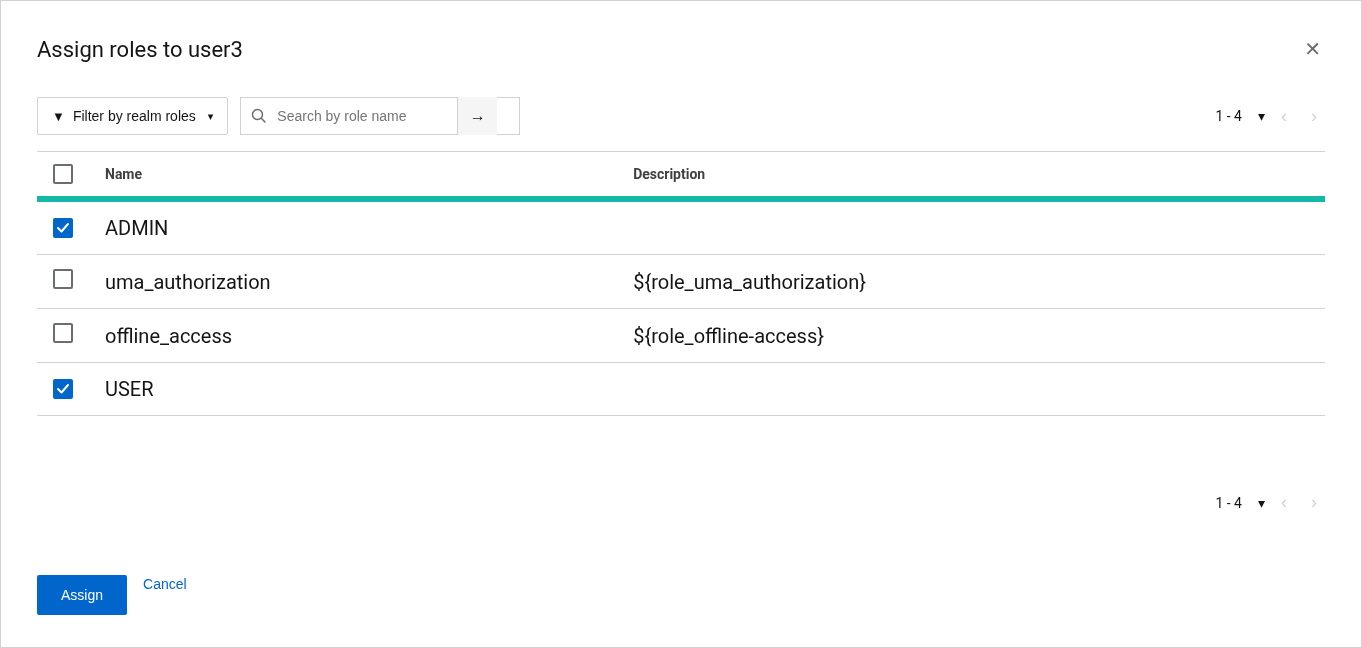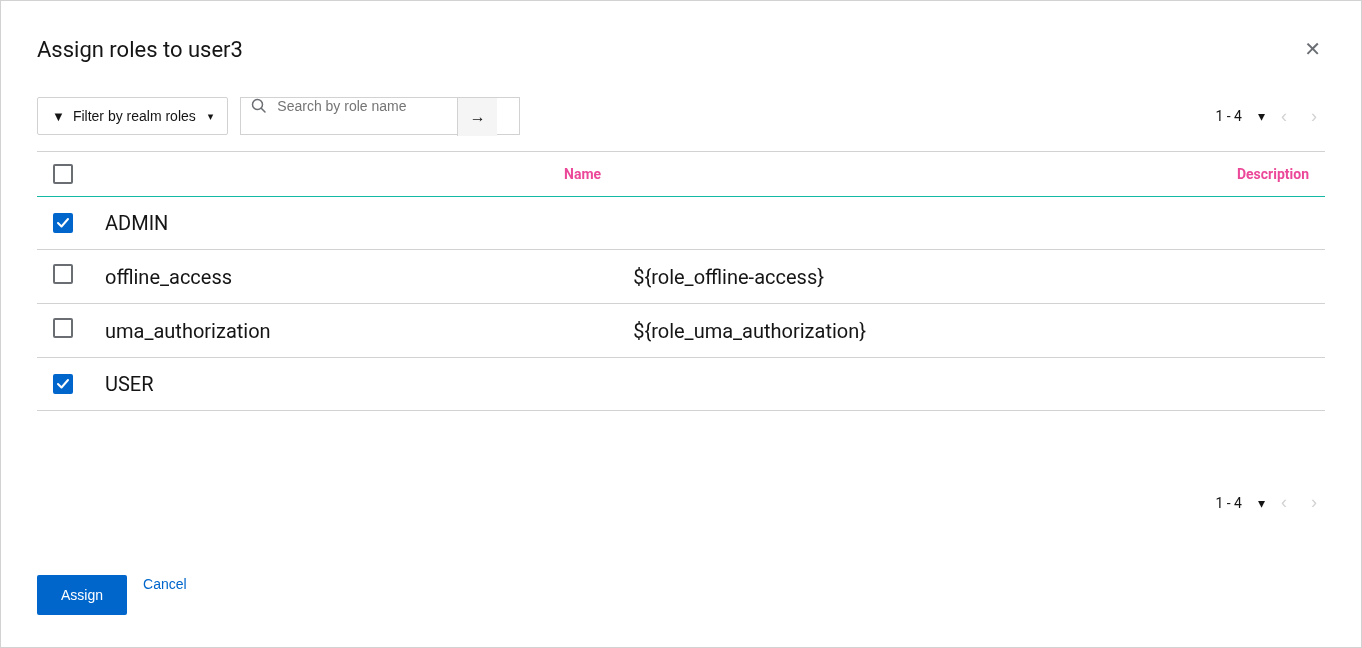--- a/index.html
+++ b/index.html
@@ -57,21 +57,21 @@
       background: #fff;
       padding: 8px 14px;
       cursor: pointer;
       font-size: 14px;
       color: #151515;
       border-radius: 2px;
       height: 38px;
     }
     .search-container {
       display: flex;
-      align-items: flex-start;
+      align-items: center;
       border: 1px solid #d2d2d2;
       height: 38px;
       flex: 0 0 280px;
     }
     .search-icon-wrap {
       padding: 0 10px;
       color: #6a6e73;
       display: flex;
       align-items: center;
     }
@@ -119,26 +119,26 @@
       display: flex;
       align-items: center;
     }
     .nav-btn.disabled { color: #d2d2d2; cursor: default; }
     .table {
       width: 100%;
       border-collapse: collapse;
       border-top: 1px solid #d2d2d2;
     }
     .table th {
-      text-align: right;
+      text-align: left;
       padding: 12px 16px;
       font-weight: 700;
       font-size: 14px;
-      color: #ec4899;
-      border-bottom: 1px solid #14b8a6;
+      color: #404040;
+      border-bottom: 6px solid #14b8a6;
       background: #fff;
     }
     .table td {
       padding: 14px 16px;
       border-bottom: 1px solid #d2d2d2;
       font-size: 20px;
       color: #151515;
       vertical-align: middle;
     }
     .table tr:last-child td { border-bottom: 1px solid #d2d2d2; }
@@ -302,36 +302,36 @@
           <td>
             <span></span>
           </td>
         </tr>
 
         <tr>
           <td class="checkbox-cell">
             <div class="unchecked-box"></div>
           </td>
           <td>
-            <span>offline_access</span>
-          </td>
-          <td>
-            <span>${role_offline-access}</span>
+            <span>uma_authorization</span>
+          </td>
+          <td>
+            <span>${role_uma_authorization}</span>
           </td>
         </tr>
 
         <tr>
           <td class="checkbox-cell">
             <div class="unchecked-box"></div>
           </td>
           <td>
-            <span>uma_authorization</span>
-          </td>
-          <td>
-            <span>${role_uma_authorization}</span>
+            <span>offline_access</span>
+          </td>
+          <td>
+            <span>${role_offline-access}</span>
           </td>
         </tr>
 
         <tr>
           <td class="checkbox-cell">
             <div class="checked-box">
               <svg viewBox="0 0 14 14" fill="none">
                 <polyline points="2,7 5.5,10.5 12,3" stroke="white" stroke-width="2" stroke-linecap="round" stroke-linejoin="round"></polyline>
               </svg>
             </div>

